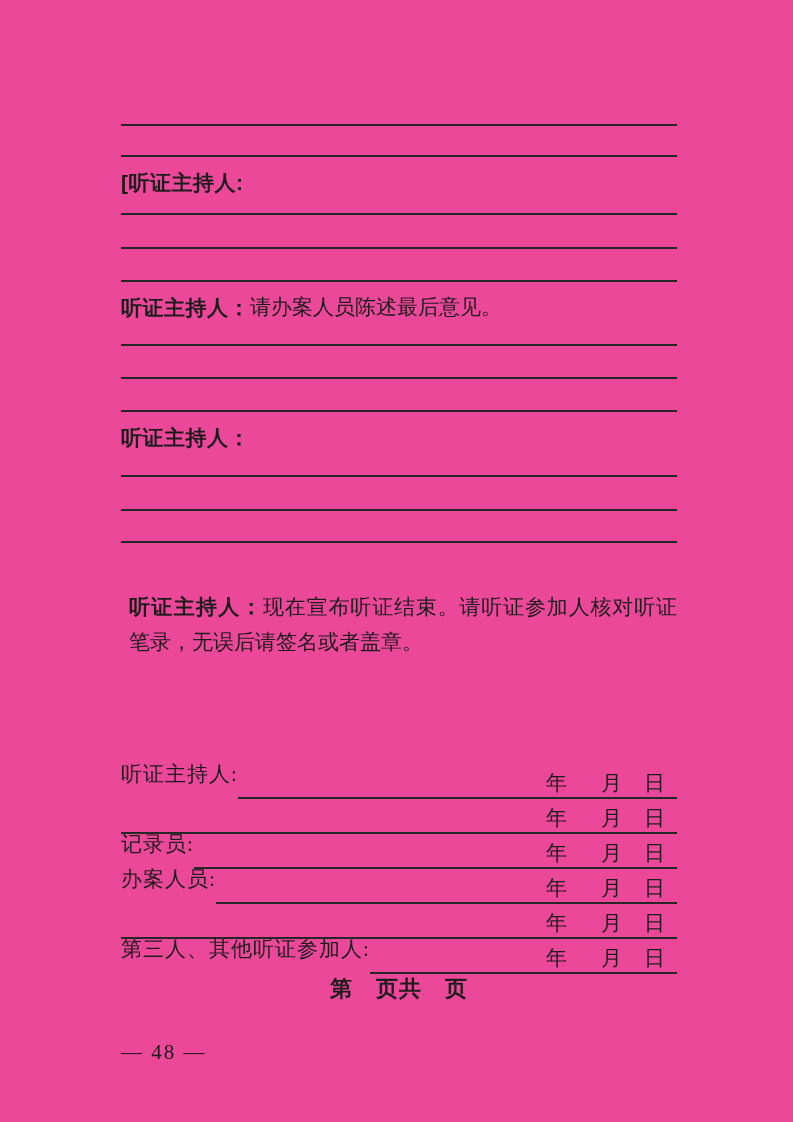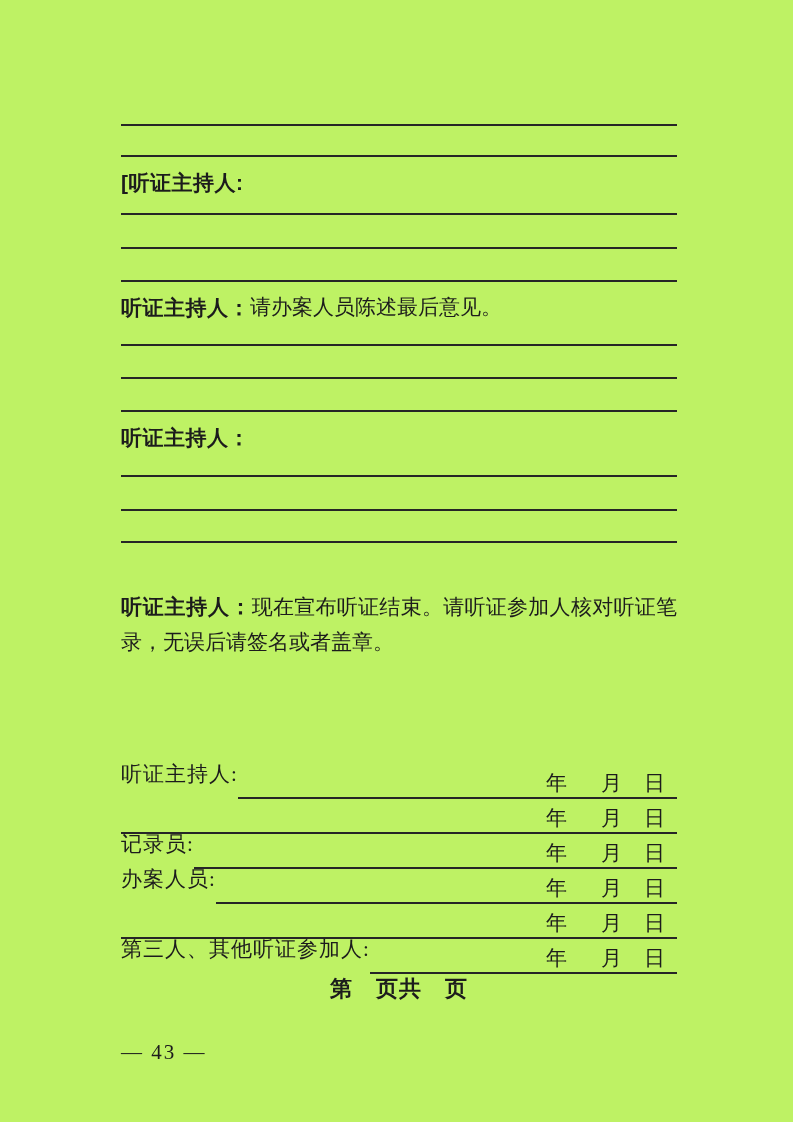--- a/index.html
+++ b/index.html
@@ -1,20 +1,20 @@
 <!DOCTYPE html>
 <html><head>
 <meta charset="utf-8">
 <style>
   html,body{margin:0;padding:0;background:#ffffff;}
   .page{
     position:relative;
     width:793px;height:1122px;
     box-sizing:border-box;
-    background:#bef264;
+    background:#ec4899;
     padding:94px 116px 0 121px;
     font-family:"Liberation Serif","DejaVu Serif",serif;
     color:#1c1c1c;
     font-size:21px;
     overflow:hidden;
   }
   .rule{box-sizing:border-box;border-bottom:2px solid #262626;}
   .h32{height:32px}.h31{height:31px}.h33{height:33px}.h34{height:34px}
   .text-row{display:flex;align-items:flex-end;white-space:nowrap;line-height:1;}
   .r1{height:58px;padding-bottom:20px;}
@@ -23,20 +23,21 @@
   .lbl{
     font-family:"Liberation Sans","DejaVu Sans",sans-serif;
     font-weight:700;
     letter-spacing:0.5px;
   }
   .closing{
     margin-top:46px;
     line-height:35px;
     text-align:justify;
     text-justify:inter-ideograph;
+    margin-left:8px;
   }
   .sig-block{margin-top:104px;}
   .sig-row{height:35px;display:flex;}
   .sig-label{line-height:1;padding-bottom:2px;white-space:nowrap;letter-spacing:1px;}
   .sig-fill{
     flex:1;height:100%;
     box-sizing:border-box;
     border-bottom:2px solid #262626;
     display:flex;align-items:flex-end;justify-content:flex-end;
   }
@@ -143,15 +144,15 @@
         <span class="date-unit du-year">年</span>
         <span class="date-unit du-month">月</span>
         <span class="date-unit du-day">日</span>
       </span>
     </div>
 
   </div>
 
   <div class="page-of">第　页共　页</div>
 
-  <div class="page-num">— 43 —</div>
+  <div class="page-num">— 48 —</div>
 
 </div>
 
 </body></html>

